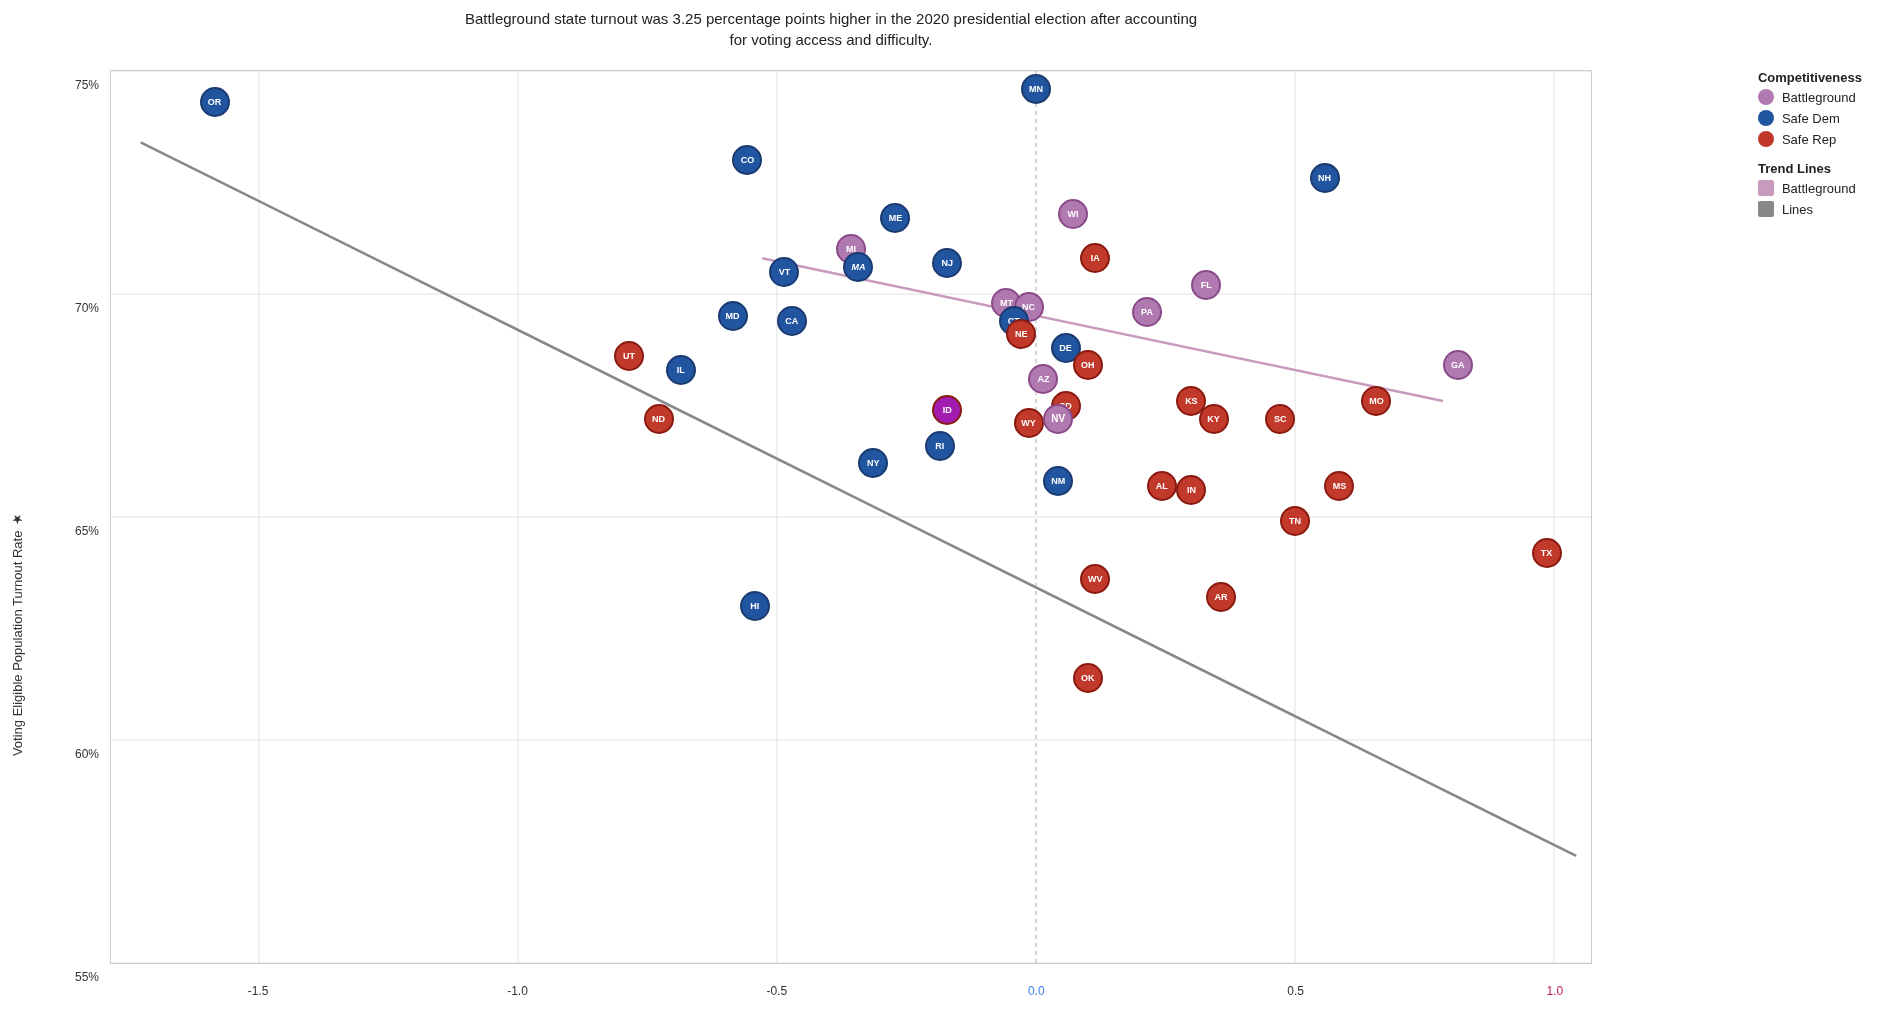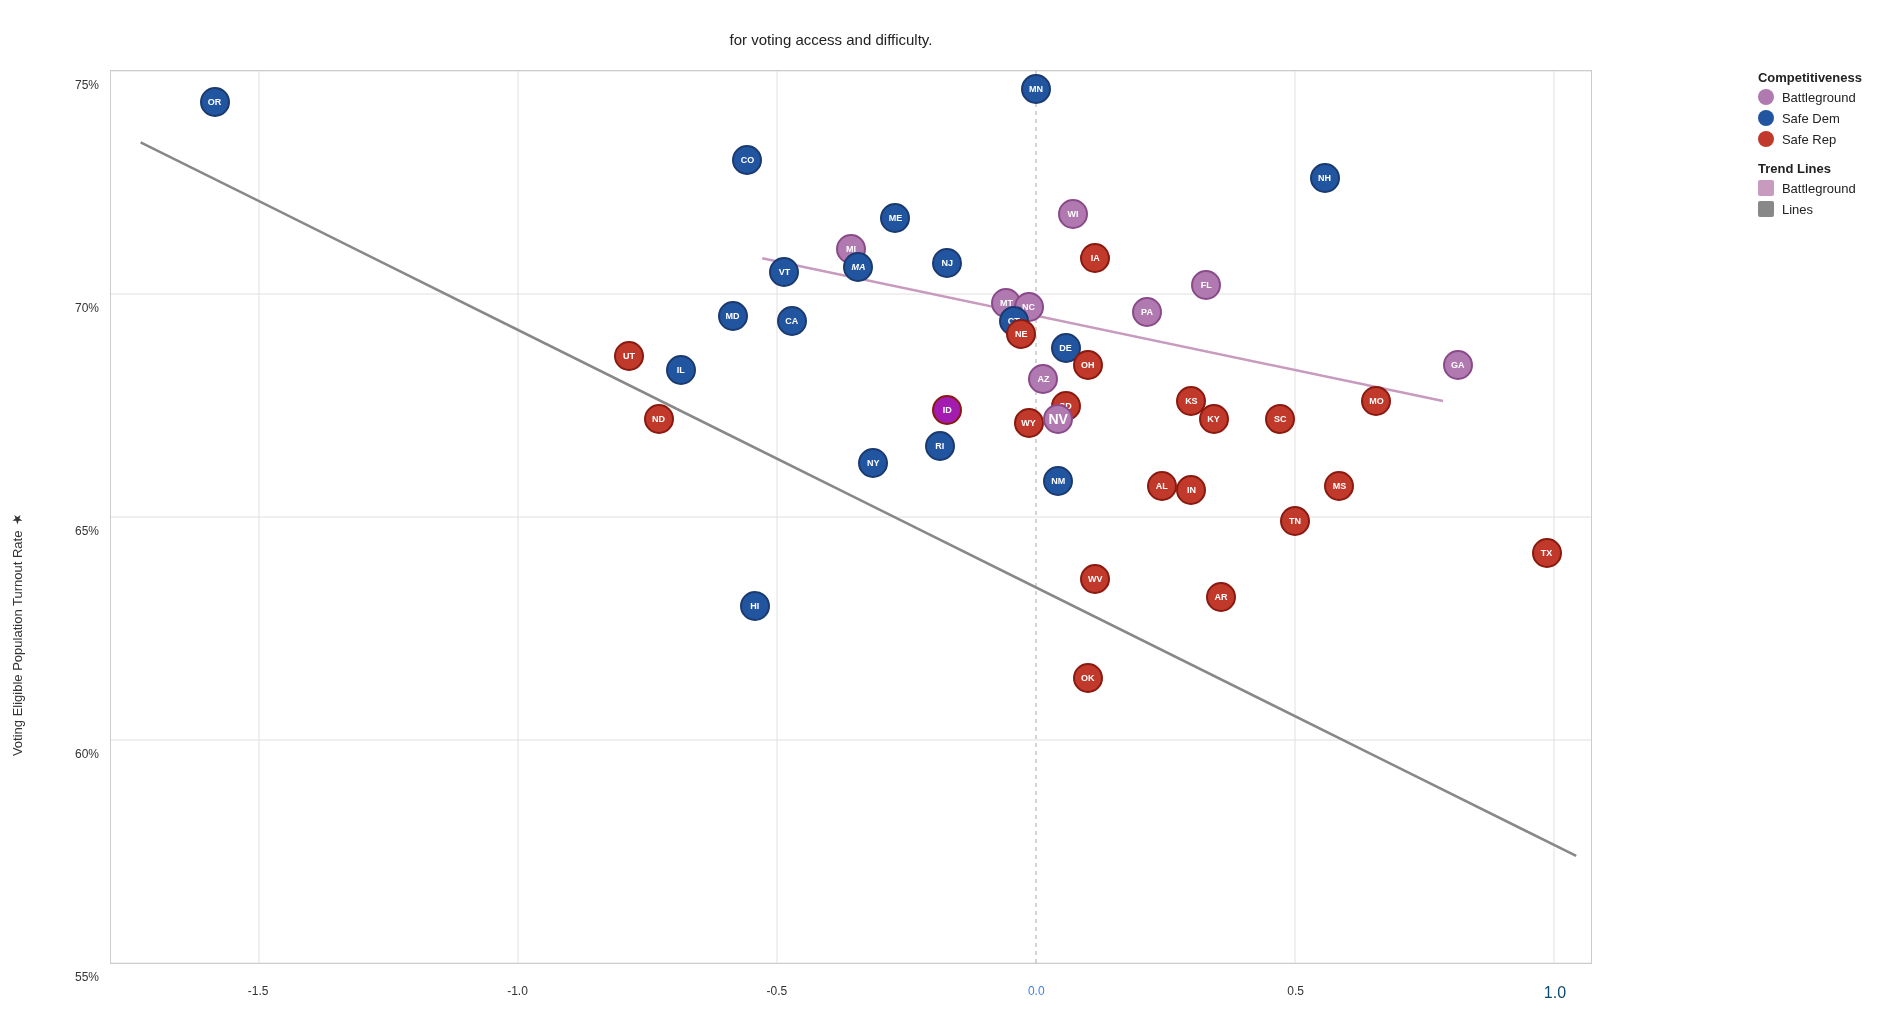--- a/index.html
+++ b/index.html
@@ -16,21 +16,21 @@
     .legend-swatch { width: 16px; height: 16px; border-radius: 3px; margin-right: 8px; flex-shrink: 0; }
     .legend-section { margin-bottom: 14px; }
     svg.trend-lines { position: absolute; top: 0; left: 0; width: 100%; height: 100%; pointer-events: none; }
   </style>
 </head>
 <body>
 
 <div class="chart-container">
 
   <div class="chart-title">
-    <br>
+    <span>Battleground state turnout was 3.25 percentage points higher in the 2020 presidential election after accounting</span><br>
     <span>for voting access and difficulty.</span>
   </div>
 
   <div class="axis-label-y" style="left:10px; top:50%; writing-mode: vertical-rl; transform: rotate(180deg); transform-origin: center center; font-size:13px; color:#333; position:absolute; white-space:nowrap;">
     Voting Eligible Population Turnout Rate ★
   </div>
 
   <div id="plot-area" class="plot-area">
 
     <svg class="trend-lines">
@@ -83,21 +83,21 @@
       <div class="dot" style="left: 64.5%; top: 31%; width: 30px; height: 30px; background: rgb(34, 85, 160); border: 2.5px solid rgb(26, 58, 112); font-size: 9px;">DE</div>
       <div class="dot" style="left: 66%; top: 33%; width: 30px; height: 30px; background: rgb(192, 57, 43); border: 2.5px solid rgb(138, 26, 16); font-size: 9px;">OH</div>
       <div class="dot" style="left: 63%; top: 34.5%; width: 30px; height: 30px; background: rgb(176, 122, 176); border: 2.5px solid rgb(138, 74, 138); font-size: 9px;">AZ</div>
       <div class="dot" style="left: 91%; top: 33%; width: 30px; height: 30px; background: rgb(176, 122, 176); border: 2.5px solid rgb(138, 74, 138); font-size: 9px;">GA</div>
       <div class="dot" style="left: 37%; top: 39%; width: 30px; height: 30px; background: rgb(192, 57, 43); border: 2.5px solid rgb(138, 26, 16); font-size: 9px;">ND</div>
       <div class="dot" style="left: 56.5%; top: 38%; width: 30px; height: 30px; background: #a21caf; border: 2.5px solid rgb(138, 26, 16); font-size: 9px;">ID</div>
       <div class="dot" style="left: 64.5%; top: 37.5%; width: 30px; height: 30px; background: rgb(192, 57, 43); border: 2.5px solid rgb(138, 26, 16); font-size: 9px;">SD</div>
       <div class="dot" style="left: 73%; top: 37%; width: 30px; height: 30px; background: rgb(192, 57, 43); border: 2.5px solid rgb(138, 26, 16); font-size: 9px;">KS</div>
       <div class="dot" style="left: 85.5%; top: 37%; width: 30px; height: 30px; background: rgb(192, 57, 43); border: 2.5px solid rgb(138, 26, 16); font-size: 9px;">MO</div>
       <div class="dot" style="left: 62%; top: 39.5%; width: 30px; height: 30px; background: rgb(192, 57, 43); border: 2.5px solid rgb(138, 26, 16); font-size: 9px;">WY</div>
-      <div class="dot" style="left: 64%; top: 39%; width: 30px; height: 30px; background: rgb(176, 122, 176); border: 2.5px solid rgb(138, 74, 138); font-size: 14px;">NV</div>
+      <div class="dot" style="left: 64%; top: 39%; width: 30px; height: 30px; background: rgb(176, 122, 176); border: 2.5px solid rgb(138, 74, 138); font-size: 10px;">NV</div>
       <div class="dot" style="left: 74.5%; top: 39%; width: 30px; height: 30px; background: rgb(192, 57, 43); border: 2.5px solid rgb(138, 26, 16); font-size: 9px;">KY</div>
       <div class="dot" style="left: 79%; top: 39%; width: 30px; height: 30px; background: rgb(192, 57, 43); border: 2.5px solid rgb(138, 26, 16); font-size: 9px;">SC</div>
       <div class="dot" style="left: 56%; top: 42%; width: 30px; height: 30px; background: rgb(34, 85, 160); border: 2.5px solid rgb(26, 58, 112); font-size: 9px;">RI</div>
       <div class="dot" style="left: 51.5%; top: 44%; width: 30px; height: 30px; background: rgb(34, 85, 160); border: 2.5px solid rgb(26, 58, 112); font-size: 9px;">NY</div>
       <div class="dot" style="left: 64%; top: 46%; width: 30px; height: 30px; background: rgb(34, 85, 160); border: 2.5px solid rgb(26, 58, 112); font-size: 9px;">NM</div>
       <div class="dot" style="left: 71%; top: 46.5%; width: 30px; height: 30px; background: rgb(192, 57, 43); border: 2.5px solid rgb(138, 26, 16); font-size: 9px; text-align: right;">AL</div>
       <div class="dot" style="left: 73%; top: 47%; width: 30px; height: 30px; background: rgb(192, 57, 43); border: 2.5px solid rgb(138, 26, 16); font-size: 9px;">IN</div>
       <div class="dot" style="left: 83%; top: 46.5%; width: 30px; height: 30px; background: rgb(192, 57, 43); border: 2.5px solid rgb(138, 26, 16); font-size: 9px;">MS</div>
       <div class="dot" style="left: 80%; top: 50.5%; width: 30px; height: 30px; background: rgb(192, 57, 43); border: 2.5px solid rgb(138, 26, 16); font-size: 9px;">TN</div>
       <div class="dot" style="left: 43.5%; top: 60%; width: 30px; height: 30px; background: rgb(34, 85, 160); border: 2.5px solid rgb(26, 58, 112); font-size: 9px;">HI</div>
@@ -106,21 +106,21 @@
       <div class="dot" style="left: 97%; top: 54%; width: 30px; height: 30px; background: rgb(192, 57, 43); border: 2.5px solid rgb(138, 26, 16); font-size: 9px;">TX</div>
       <div class="dot" style="left: 66%; top: 68%; width: 30px; height: 30px; background: rgb(192, 57, 43); border: 2.5px solid rgb(138, 26, 16); font-size: 9px;">OK</div>
     </div>
 
   <div style="position:absolute; bottom:40px; left:110px; right:290px;">
     <span style="position:absolute; left:10%; transform:translateX(-50%); font-size:12px; color:#333;">-1.5</span>
     <span style="position:absolute; left:27.5%; transform:translateX(-50%); font-size:12px; color:#333;">-1.0</span>
     <span style="position:absolute; left:45%; transform:translateX(-50%); font-size:12px; color:#333;">-0.5</span>
     <span style="position:absolute; left:62.5%; transform:translateX(-50%); font-size:12px; color:#3b82f6;">0.0</span>
     <span style="position:absolute; left:80%; transform:translateX(-50%); font-size:12px; color:#333;">0.5</span>
-    <span style="position:absolute; left:97.5%; transform:translateX(-50%); font-size:16px; color:#0c4a6e;text-align:center;">1.0</span>
+    <span style="position:absolute; left:97.5%; transform:translateX(-50%); font-size:12px; color:#be185d;text-align:center;">1.0</span>
   </div>
 
   <div class="legend">
     <div class="legend-section">
       <div class="legend-title">Competitiveness</div>
       <div class="legend-item">
         <div class="legend-swatch" style="background:#b07ab0; border-radius:50%;"></div>
         <span>Battleground</span>
       </div>
       <div class="legend-item">

